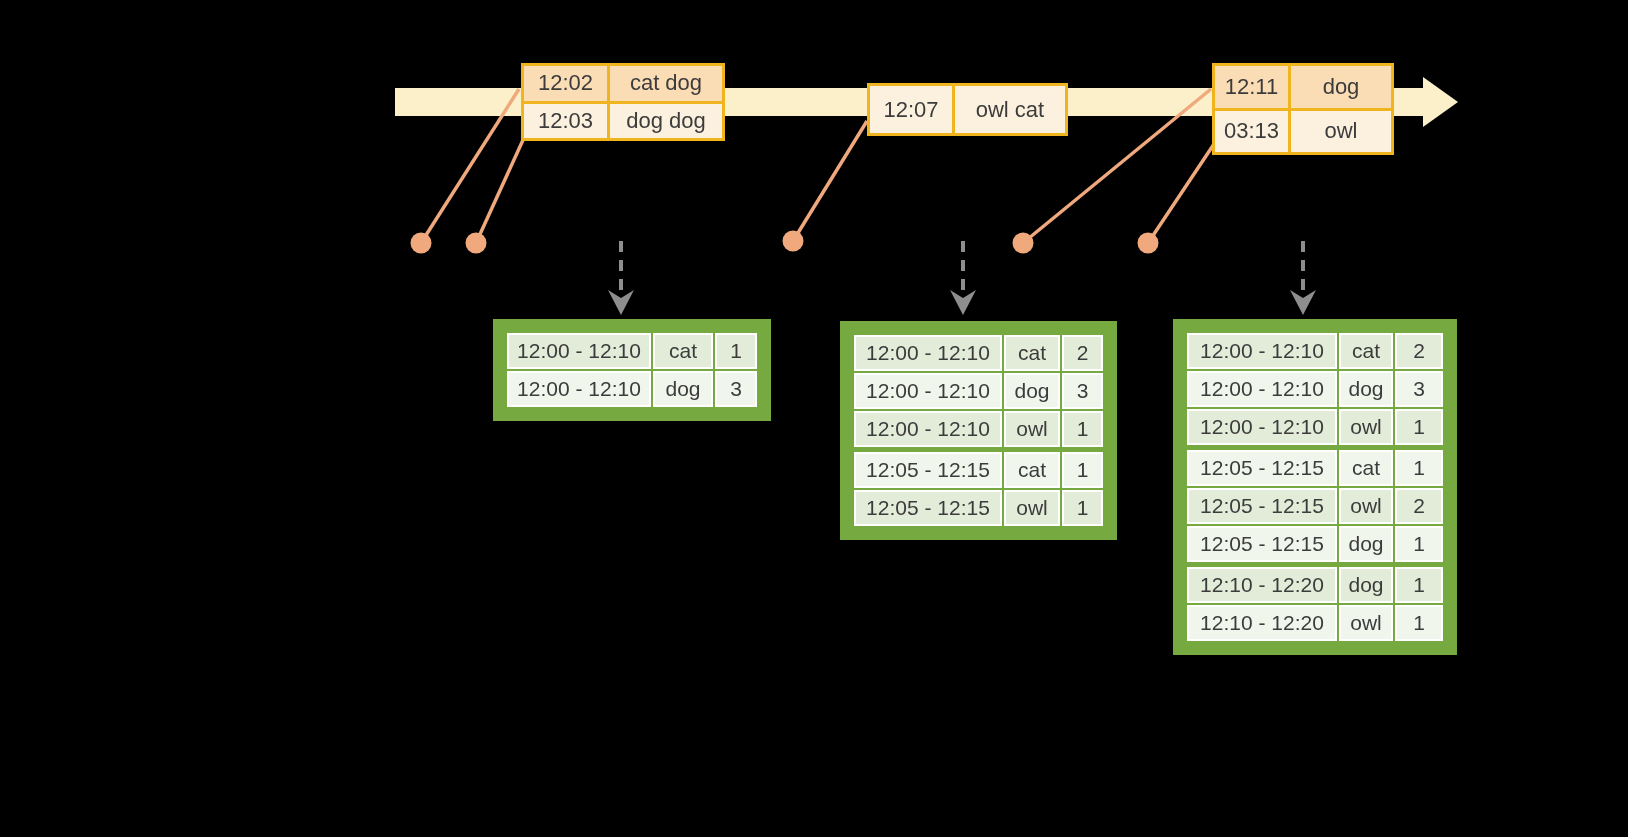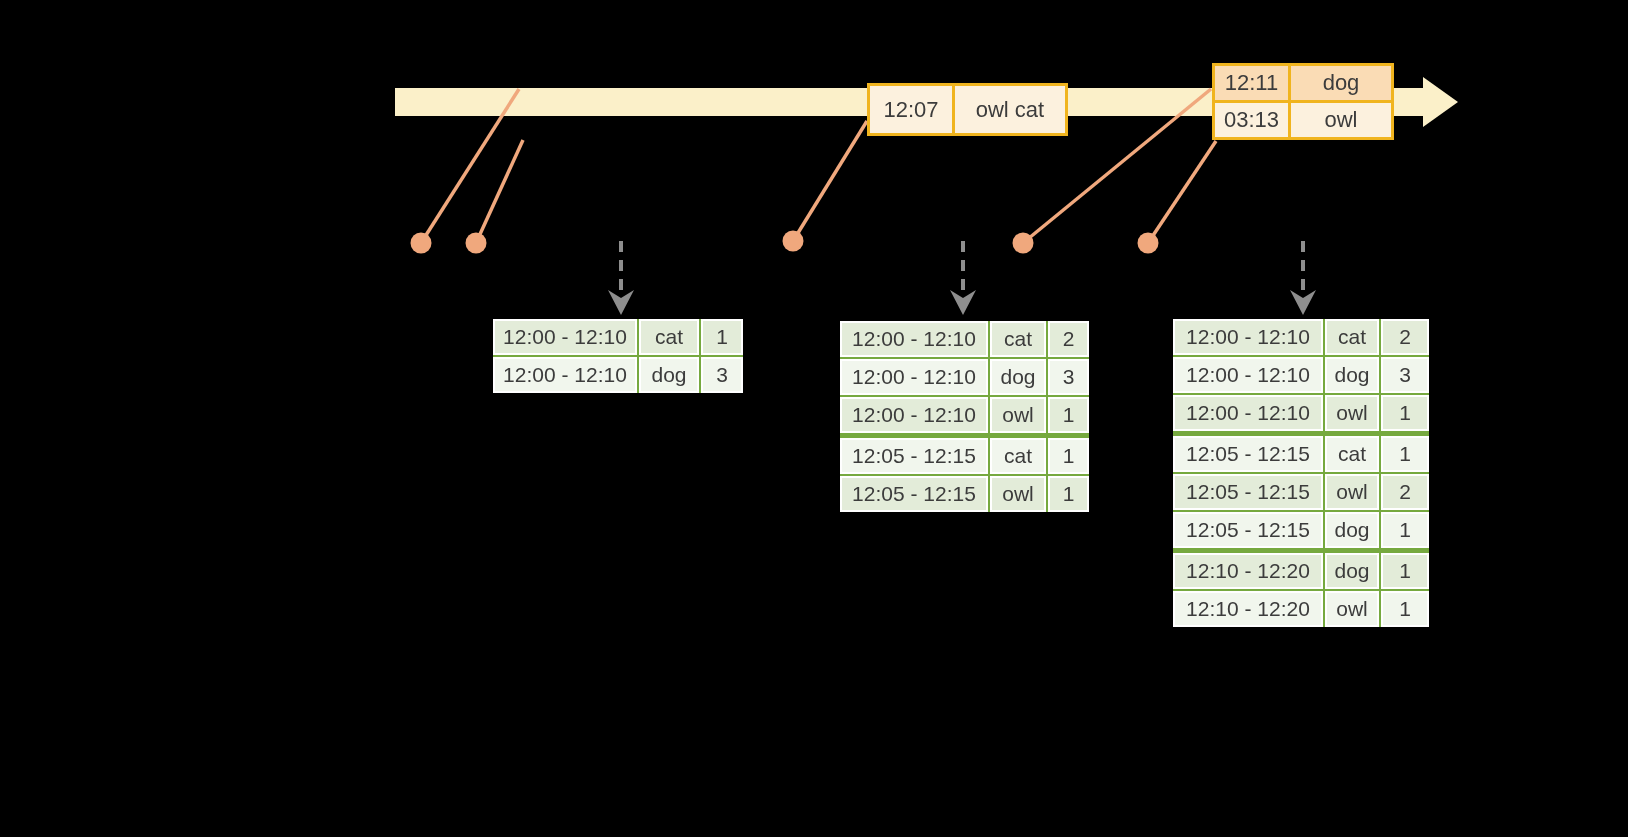--- a/index.html
+++ b/index.html
@@ -25,39 +25,39 @@
   .event-table {
     position: absolute;
     display: grid;
     gap: 3px;
     padding: 3px;
     box-sizing: border-box;
     background: var(--c-event_border);
   }
   #event-table-1 { left: 521px; top: 63px; width: 204px; height: 78px; grid-template-columns: 83px 1fr; }
   #event-table-2 { left: 867px; top: 83px; width: 201px; height: 53px; grid-template-columns: 82px 1fr; }
-  #event-table-3 { left: 1212px; top: 63px; width: 182px; height: 77px; grid-template-columns: 73px 1fr; }
+  #event-table-3 { left: 1212px; top: 63px; width: 182px; height: 92px; grid-template-columns: 73px 1fr; }
   .event-cell {
     display: flex;
     align-items: center;
     justify-content: center;
     font-size: 22px;
     color: var(--c-text);
     white-space: nowrap;
   }
   .shade-peach { background: var(--c-event_row_peach); }
   .shade-cream { background: var(--c-event_row_cream); }
 
   
   .result-table {
     position: absolute;
     display: flex;
     flex-direction: column;
     gap: 2px;
-    padding: 0;
+    padding: 14px;
     box-sizing: border-box;
     background: var(--c-result_border);
     text-align: right;
   }
   #result-table-1 { left: 493px; top: 319px; }
   #result-table-2 { left: 840px; top: 321px; }
   #result-table-3 { left: 1173px; top: 319px; }
   .result-row { display: grid; gap: 2px; }
   #result-table-1 .result-row { grid-template-columns: 144px 60px 42px; }
   #result-table-2 .result-row { grid-template-columns: 148px 56px 41px; }
@@ -107,20 +107,26 @@
       <line x1="963" y1="241" x2="963" y2="294"></line>
       <line x1="1303" y1="241" x2="1303" y2="294"></line>
     </g>
     <g style="fill:var(--c-trigger_arrow)">
       <polygon points="608,290 621,315 634,290 621,298"></polygon>
       <polygon points="950,290 963,315 976,290 963,298"></polygon>
       <polygon points="1290,290 1303,315 1316,290 1303,298"></polygon>
     </g>
   </svg>
 
+  <div id="event-table-1" class="event-table">
+      <div class="event-cell shade-peach">12:02</div>
+      <div class="event-cell shade-peach">cat dog</div>
+      <div class="event-cell shade-cream">12:03</div>
+      <div class="event-cell shade-cream">dog dog</div>
+    </div>
   <div id="event-table-2" class="event-table">
       <div class="event-cell shade-cream">12:07</div>
       <div class="event-cell shade-cream">owl cat</div>
     </div>
   <div id="event-table-3" class="event-table">
       <div class="event-cell shade-peach">12:11</div>
       <div class="event-cell shade-peach">dog</div>
       <div class="event-cell shade-cream">03:13</div>
       <div class="event-cell shade-cream">owl</div>
     </div>

